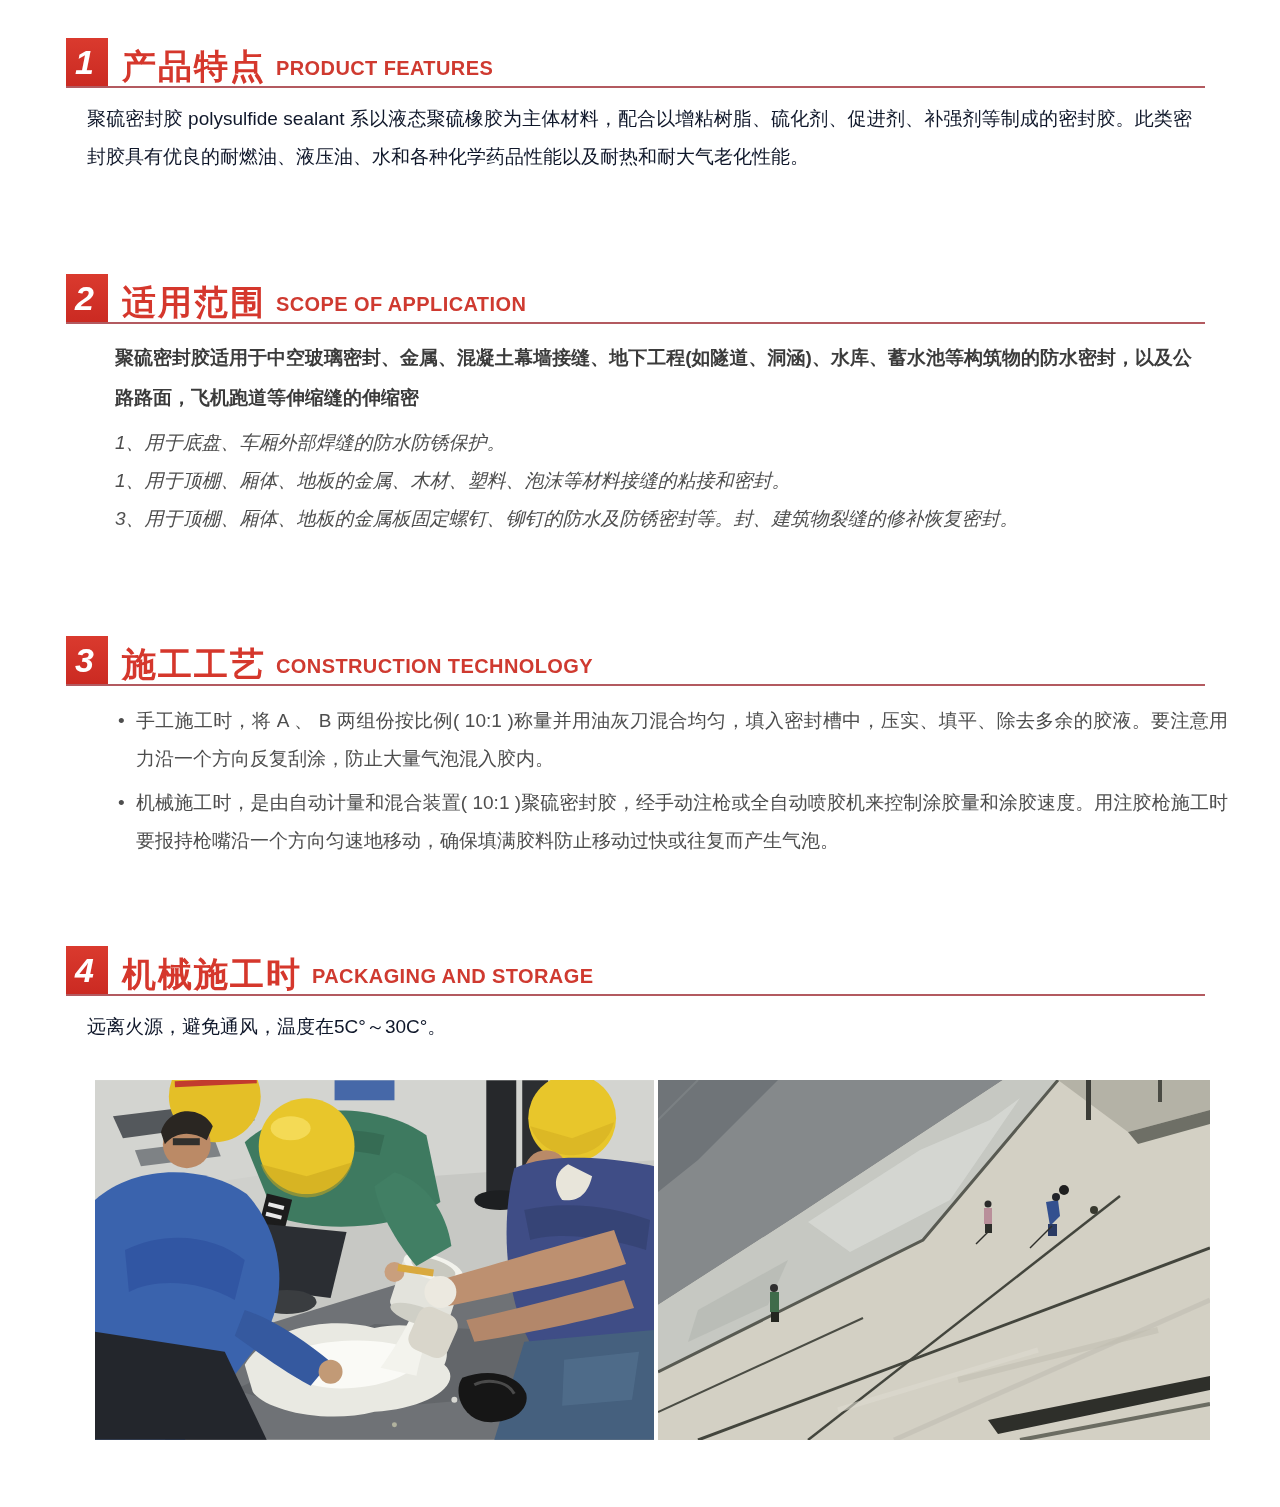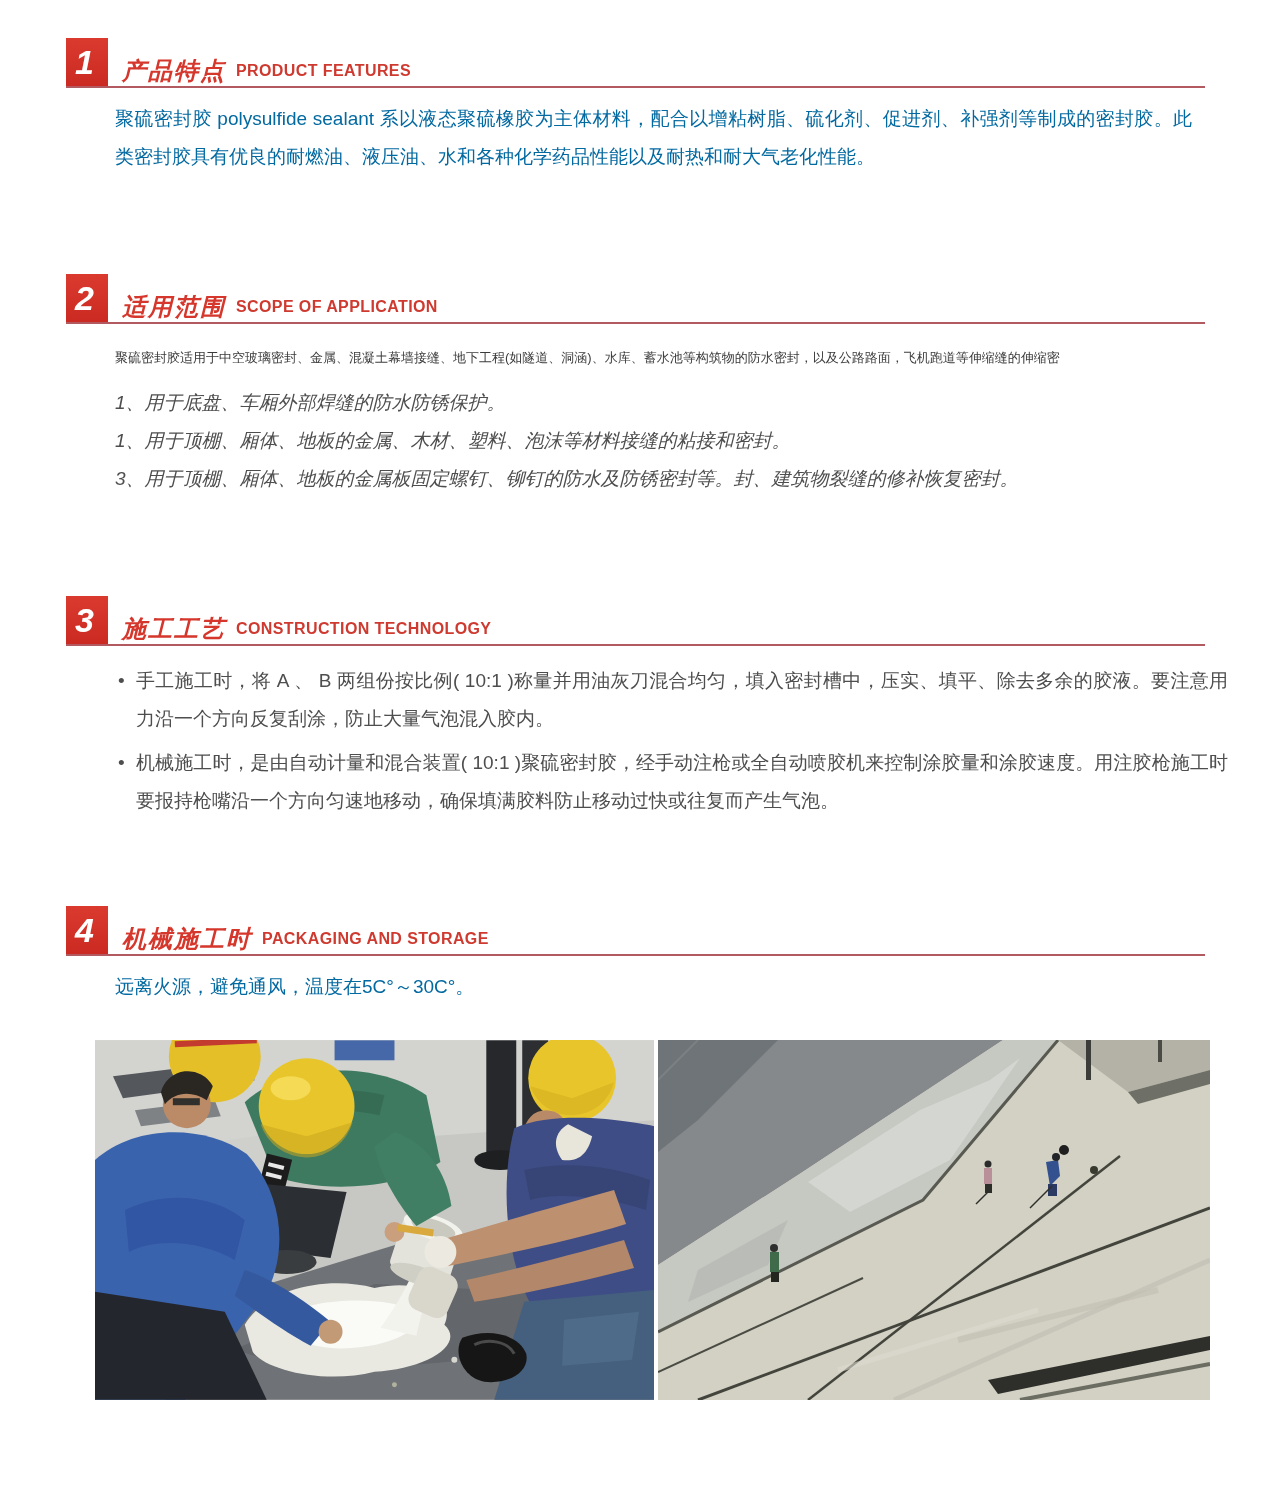--- a/index.html
+++ b/index.html
@@ -36,51 +36,50 @@
     font-size: 34px;
     display: flex;
     align-items: center;
     justify-content: center;
     padding-right: 5px;
     flex: 0 0 auto;
   }
   .title-zh {
     margin: 0 0 0 14px;
     color: var(--accent, #d5372c);
-    font-size: 24px;
+    font-size: 34px;
     font-weight: bold;
     letter-spacing: 2px;
     line-height: 1;
     padding-bottom: 3px;
     white-space: nowrap;
-    font-style: italic;
   }
   .title-en {
     margin-left: 10px;
     padding-bottom: 6px;
     color: #cf3a30;
-    font-size: 16px;
+    font-size: 20px;
     font-weight: bold;
     letter-spacing: 0.4px;
     white-space: nowrap;
   }
 
   
   .sec-body {
-    margin: 12px 88px 0 115px;
+    margin: 12px 88px 0 87px;
     font-size: 19px;
     line-height: 38px;
-    color: #0369a1;
+    color: #0f172a;
     text-align: justify;
   }
   .lead {
     margin: 14px 88px 0 115px;
-    font-size: 13px;
+    font-size: 19px;
     line-height: 40px;
-    font-weight: normal;
+    font-weight: bold;
     color: #3b3b3b;
     text-align: justify;
   }
   .num-list { margin: 6px 88px 0 115px; font-style: italic; }
   .num-list p {
     margin: 0;
     font-size: 19px;
     line-height: 38px;
     color: #4e4e4e;
   }

